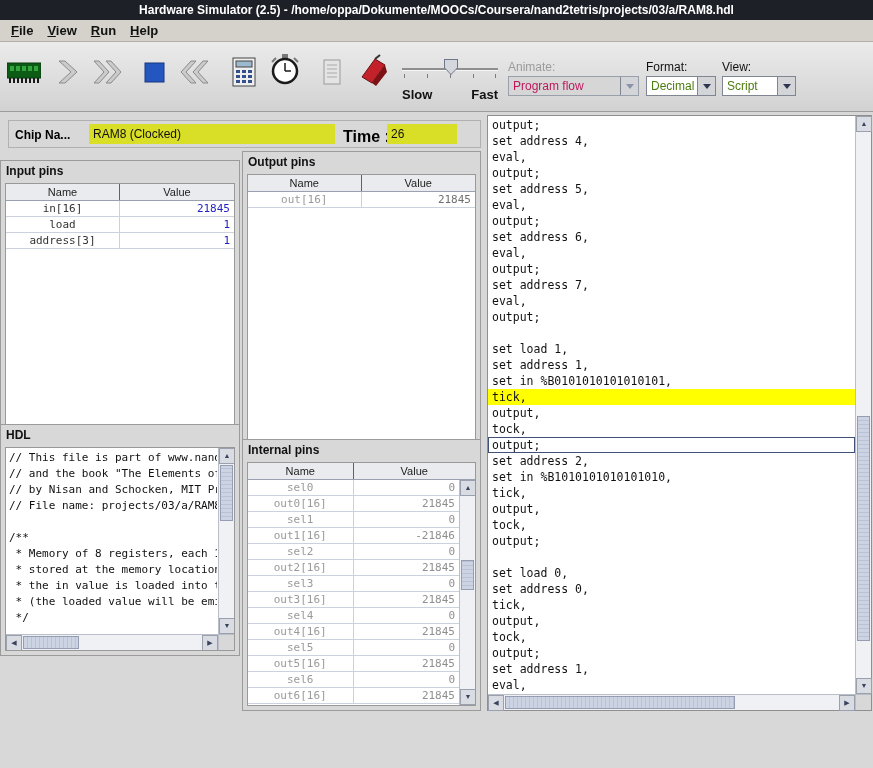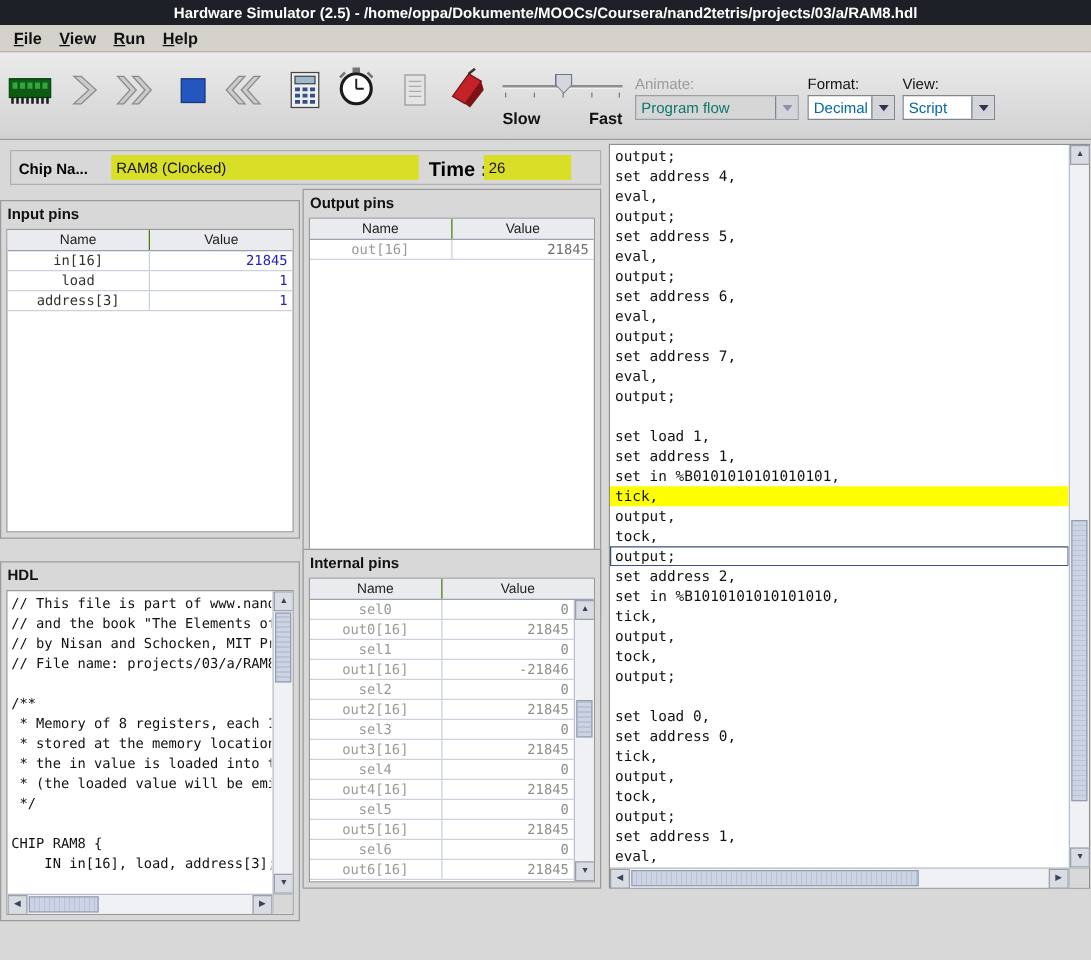--- a/index.html
+++ b/index.html
@@ -30,45 +30,45 @@
     clip-path:polygon(0 0,100% 0,100% 55%,50% 100%,0 55%); background:#6f7689; }
   .slider-thumb::after { content:""; position:absolute; left:1px; top:1px; width:12px; height:14px;
     clip-path:polygon(0 0,100% 0,100% 55%,50% 100%,0 55%); background:#d4d7de; }
   .slider-ticks { position:absolute; left:2px; right:2px; top:20px; height:5px; }
   .slider-ticks i { position:absolute; top:0; width:1px; height:4px; background:#7c7c7c; }
   .slider-labels { position:absolute; left:0; right:0; bottom:0; display:flex; justify-content:space-between;
     font-size:13px; font-weight:bold; color:#111; }
 
   
   .combo { position:absolute; height:20px; border:1px solid #7f8692; background:#fff; display:flex; font-size:12px; }
-  .combo-text { flex:1; padding:2px 4px; white-space:nowrap; overflow:hidden; color:#0369a1; }
+  .combo-text { flex:1; padding:2px 4px; white-space:nowrap; overflow:hidden; color:#4d7c0f; }
   .combo-btn { width:18px; background:#d3d5d9; border-left:1px solid #7f8692; display:flex; align-items:center; justify-content:center; }
   .combo-arrow { width:0; height:0; border-left:4px solid transparent; border-right:4px solid transparent; border-top:5px solid #2f3550; }
   .combo.disabled { background:#d6d6d6; border-color:#9aa0ab; }
-  .combo.disabled .combo-text { color:#0f766e; }
+  .combo.disabled .combo-text { color:#be185d; }
   .combo.disabled .combo-arrow { border-top-color:#8b93a8; }
   #animate-combo { left:508px; top:34px; width:131px; }
   #format-combo  { left:646px; top:34px; width:70px;  }
   #view-combo    { left:722px; top:34px; width:74px;  }
 
   
   #chip-bar { position:absolute; left:8px; top:120px; width:473px; height:28px; border:1px solid #b0b0b0; background:#d8d8d8; }
   #chip-name-label { position:absolute; left:6px; top:7px; font-weight:bold; font-size:12px; white-space:nowrap; }
   #chip-name-field { position:absolute; left:80px; top:3px; width:246px; height:20px; background:var(--field-yellow,#d9de26);
     font-size:12px; line-height:20px; padding-left:4px; color:#111; }
   #time-label { position:absolute; left:334px; top:7px; font-weight:bold; font-size:16px; }
   #time-field { position:absolute; left:378px; top:3px; width:70px; height:20px; background:var(--field-yellow,#d9de26);
     font-size:12px; line-height:20px; padding-left:4px; color:#111; }
 
   
   .panel { position:absolute; background:#d8d8d8; border:1px solid #9b9b9b; }
   .panel-title { position:absolute; left:5px; top:3px; font-size:12px; font-weight:bold; color:#111; }
   #input-pins    { left:0;     top:160px; width:240px; height:271px; }
   #output-pins   { left:242px; top:151px; width:239px; height:343px; }
-  #hdl-panel     { left:0;     top:449px; width:240px; height:288px; }
+  #hdl-panel     { left:0;     top:424px; width:240px; height:232px; }
   #internal-pins { left:242px; top:439px; width:239px; height:272px; }
   #script-panel  { left:487px; top:115px; width:385px; height:596px; background:#fff; border:1px solid #8f8f8f; }
 
   
   .table-wrap { position:absolute; left:4px; right:4px; top:22px; bottom:4px; background:#fff; border:1px solid #999; overflow:hidden; }
   .table-header { display:flex; height:17px; background:#e9ebee; border-bottom:1px solid #9aa2b2; font-size:11px; }
   .th { text-align:center; line-height:16px; border-right:1px solid #4d7c0f; color:#222; }
   .th:last-child { border-right:none; }
   .table-header .th { flex:0 0 50%; }
   .has-vsb .table-header .th-name { flex:0 0 calc(50% - 8px); }

